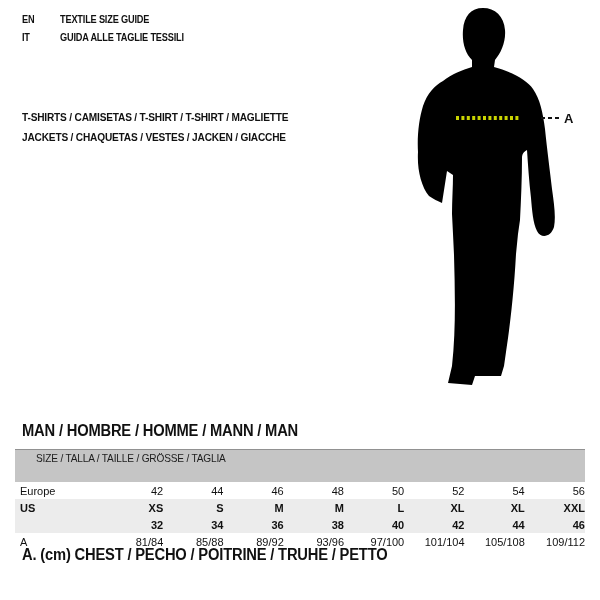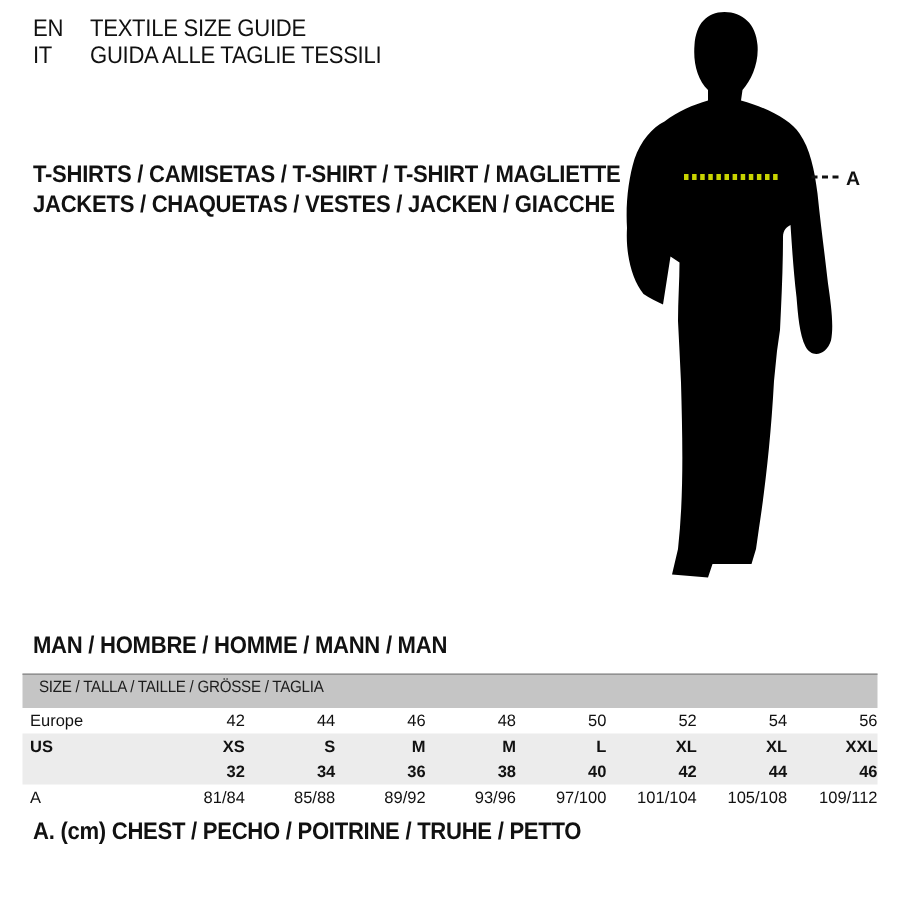--- a/index.html
+++ b/index.html
@@ -15,34 +15,34 @@
   body{
     font-family:"Liberation Sans", sans-serif;
     background:#ffffff;
     color:var(--text);
     position:relative;
     overflow:hidden;
   }
   .cond{display:inline-block;transform:scaleX(0.92);transform-origin:0 50%;letter-spacing:-0.2px;}
   
   .lang-block{position:absolute;left:22px;top:11px;}
-  .lang-row{display:flex;height:18px;line-height:18px;font-weight:normal;font-size:16px;}
+  .lang-row{display:flex;height:18px;line-height:18px;font-weight:bold;font-size:10px;}
   .lang-code{width:38px;}
   
-  .categories{position:absolute;left:22px;top:107px;font-weight:bold;font-size:16px;line-height:20px;}
+  .categories{position:absolute;left:22px;top:107px;font-weight:bold;font-size:11px;line-height:20px;}
   
   .figure{position:absolute;left:400px;top:0;width:200px;height:410px;}
   
   .section-title{position:absolute;left:22px;top:422px;font-weight:bold;font-size:16px;}
   
   .size-table{position:absolute;left:15px;top:449px;width:570px;font-size:11px;}
   .t-header{
-    height:23px;line-height:16px;background:var(--table-header-bg);
+    height:33px;line-height:16px;background:var(--table-header-bg);
     border-top:1px solid var(--header-border);
-    padding-left:11px;color:#1c1c1c;
+    padding-left:21px;color:#1c1c1c;
   }
   .t-row{display:grid;grid-template-columns:88px repeat(8,1fr);height:17px;align-items:center;}
   .t-row.shade{background:var(--table-stripe-bg);font-weight:bold;}
   .t-label{padding-left:5px;text-align:left;}
   .t-cell{text-align:right;}
   
   .footnote{position:absolute;left:22px;top:546px;font-weight:bold;font-size:16px;}
 </style>
 </head>
 <body>

